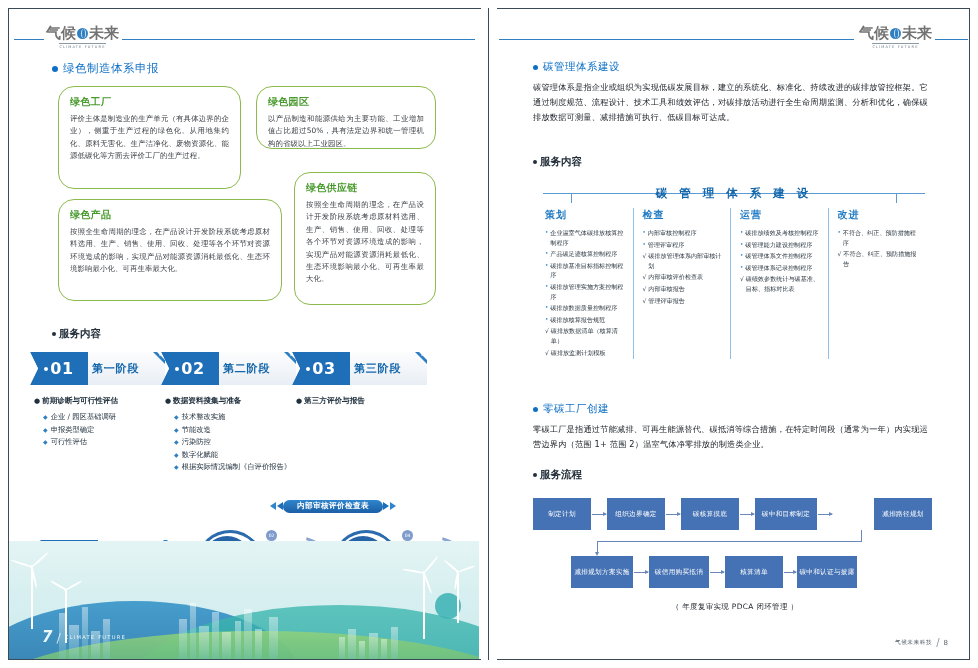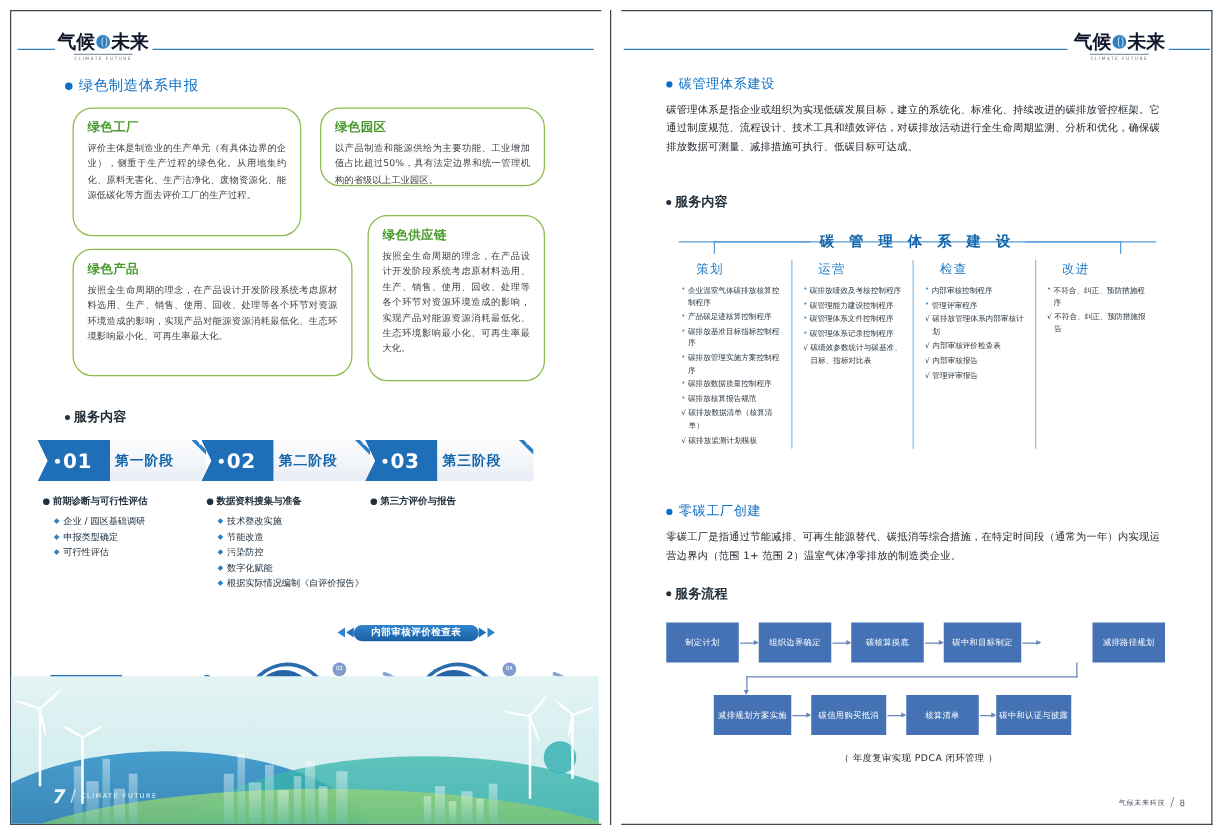--- a/index.html
+++ b/index.html
@@ -8,21 +8,21 @@
   .page{position:relative;width:489px;height:668px;overflow:hidden;background:#fff;}
   .page-border{position:absolute;inset:8px 8px 8px 8px;border:1px solid #3b4a54;box-sizing:border-box;pointer-events:none;}
   .page-left .page-border{border-right:none;}
   .page-right .page-border{border-left:none;}
   .gutter{position:absolute;left:488px;top:8px;width:2px;height:652px;background:#3b4a54;}
 
   
   .logo-row{position:absolute;top:25px;left:0;width:100%;height:28px;}
   .logo-rule{position:absolute;top:14px;height:1px;background:#2f7fc1;}
   .logo{position:absolute;top:0;display:flex;align-items:center;gap:1px;}
-  .logo-cn{font-size:15px;font-weight:bold;color:#0f172a;letter-spacing:0px;line-height:17px;}
+  .logo-cn{font-size:15px;font-weight:bold;color:#737373;letter-spacing:0px;line-height:17px;}
   .logo-globe{width:11px;height:11px;border-radius:50%;background:#2f7fc1;position:relative;margin:0 1px;}
   .logo-globe:after{content:"";position:absolute;left:4px;top:1px;width:3px;height:9px;border-left:1px solid #cfe3f3;border-right:1px solid #cfe3f3;border-radius:50%;}
   .logo-sub{font-size:3.6px;letter-spacing:1.1px;color:#6a7a88;text-align:center;margin-top:1px;
             border-top:1px solid #8a99a6;border-bottom:none;padding-top:1px;}
   .logo-wrap{display:flex;flex-direction:column;align-items:center;}
   .logo-main{display:flex;align-items:center;}
 
   
   .h-blue{color:#0f6fc5;font-weight:normal;font-size:11.5px;display:flex;align-items:center;gap:5px;letter-spacing:.5px;}
   .dot{width:6px;height:6px;border-radius:50%;background:#0f6fc5;display:inline-block;flex:0 0 auto;}
@@ -104,21 +104,21 @@
 
   
   .matrix{position:absolute;left:54px;top:186px;width:382px;height:155px;}
   .mtitle{position:absolute;left:0;right:0;top:0;display:flex;align-items:center;justify-content:center;}
   .mtitle .t{color:#1366ab;font-size:11.5px;font-weight:bold;letter-spacing:4px;padding:0 8px;}
   .mtitle .ln{flex:1;height:1px;background:#5b9bd5;}
   .mbracket{position:absolute;left:28px;right:28px;top:7px;height:9px;border:1px solid #5b9bd5;border-bottom:none;}
   .mcols{position:absolute;left:0;top:22px;right:0;display:flex;}
   .mcol{flex:1;padding:0 7px 0 9px;border-left:1px solid #8fc0e8;min-height:125px;}
   .mcol:first-child{border-left:none;padding-left:2px;}
-  .mcol h5{margin:0 0 6px 12px;color:#1f7ac4;font-size:10px;font-weight:normal;letter-spacing:1px;}
+  .mcol h5{margin:0 0 6px 0;color:#1f7ac4;font-size:10px;font-weight:bold;letter-spacing:1px;}
   .mcol ul{list-style:none;margin:0;padding:0;}
   .mcol li{font-size:6.1px;color:#2b3740;line-height:9.6px;margin-bottom:2px;display:flex;gap:2px;}
   .mcol li .mk{flex:0 0 auto;color:#3a8fd0;font-size:5.6px;}
   .mcol li .mk.chk{font-size:6px;color:#2b3740;}
 
   
   .flow{position:absolute;left:44px;top:498px;width:404px;height:120px;}
   .fbox{position:absolute;background:#4472b4;color:#fff;font-size:6.6px;
         display:flex;align-items:center;justify-content:center;text-align:center;letter-spacing:.3px;}
   .farr{position:absolute;height:1px;background:#6b86b8;}
@@ -484,20 +484,50 @@
                 <span>碳排放数据清单（核算清单）</span>
               </li>
             <li>
                 <span class="mk chk">√</span>
                 <span>碳排放监测计划模板</span>
               </li>
           </ul>
         </div>
 
         <div class="mcol">
+          <h5>检查</h5>
+          <ul>
+            <li>
+                <span class="mk">•</span>
+                <span>内部审核控制程序</span>
+              </li>
+            <li>
+                <span class="mk">•</span>
+                <span>管理评审程序</span>
+              </li>
+            <li>
+                <span class="mk chk">√</span>
+                <span>碳排放管理体系内部审核计划</span>
+              </li>
+            <li>
+                <span class="mk chk">√</span>
+                <span>内部审核评价检查表</span>
+              </li>
+            <li>
+                <span class="mk chk">√</span>
+                <span>内部审核报告</span>
+              </li>
+            <li>
+                <span class="mk chk">√</span>
+                <span>管理评审报告</span>
+              </li>
+          </ul>
+        </div>
+
+        <div class="mcol">
           <h5>运营</h5>
           <ul>
             <li>
                 <span class="mk">•</span>
                 <span>碳排放绩效及考核控制程序</span>
               </li>
             <li>
                 <span class="mk">•</span>
                 <span>碳管理能力建设控制程序</span>
               </li>
@@ -505,50 +535,20 @@
                 <span class="mk">•</span>
                 <span>碳管理体系文件控制程序</span>
               </li>
             <li>
                 <span class="mk">•</span>
                 <span>碳管理体系记录控制程序</span>
               </li>
             <li>
                 <span class="mk chk">√</span>
                 <span>碳绩效参数统计与碳基准、目标、指标对比表</span>
-              </li>
-          </ul>
-        </div>
-
-        <div class="mcol">
-          <h5>检查</h5>
-          <ul>
-            <li>
-                <span class="mk">•</span>
-                <span>内部审核控制程序</span>
-              </li>
-            <li>
-                <span class="mk">•</span>
-                <span>管理评审程序</span>
-              </li>
-            <li>
-                <span class="mk chk">√</span>
-                <span>碳排放管理体系内部审核计划</span>
-              </li>
-            <li>
-                <span class="mk chk">√</span>
-                <span>内部审核评价检查表</span>
-              </li>
-            <li>
-                <span class="mk chk">√</span>
-                <span>内部审核报告</span>
-              </li>
-            <li>
-                <span class="mk chk">√</span>
-                <span>管理评审报告</span>
               </li>
           </ul>
         </div>
 
         <div class="mcol">
           <h5>改进</h5>
           <ul>
             <li>
                 <span class="mk">•</span>
                 <span>不符合、纠正、预防措施程序</span>

